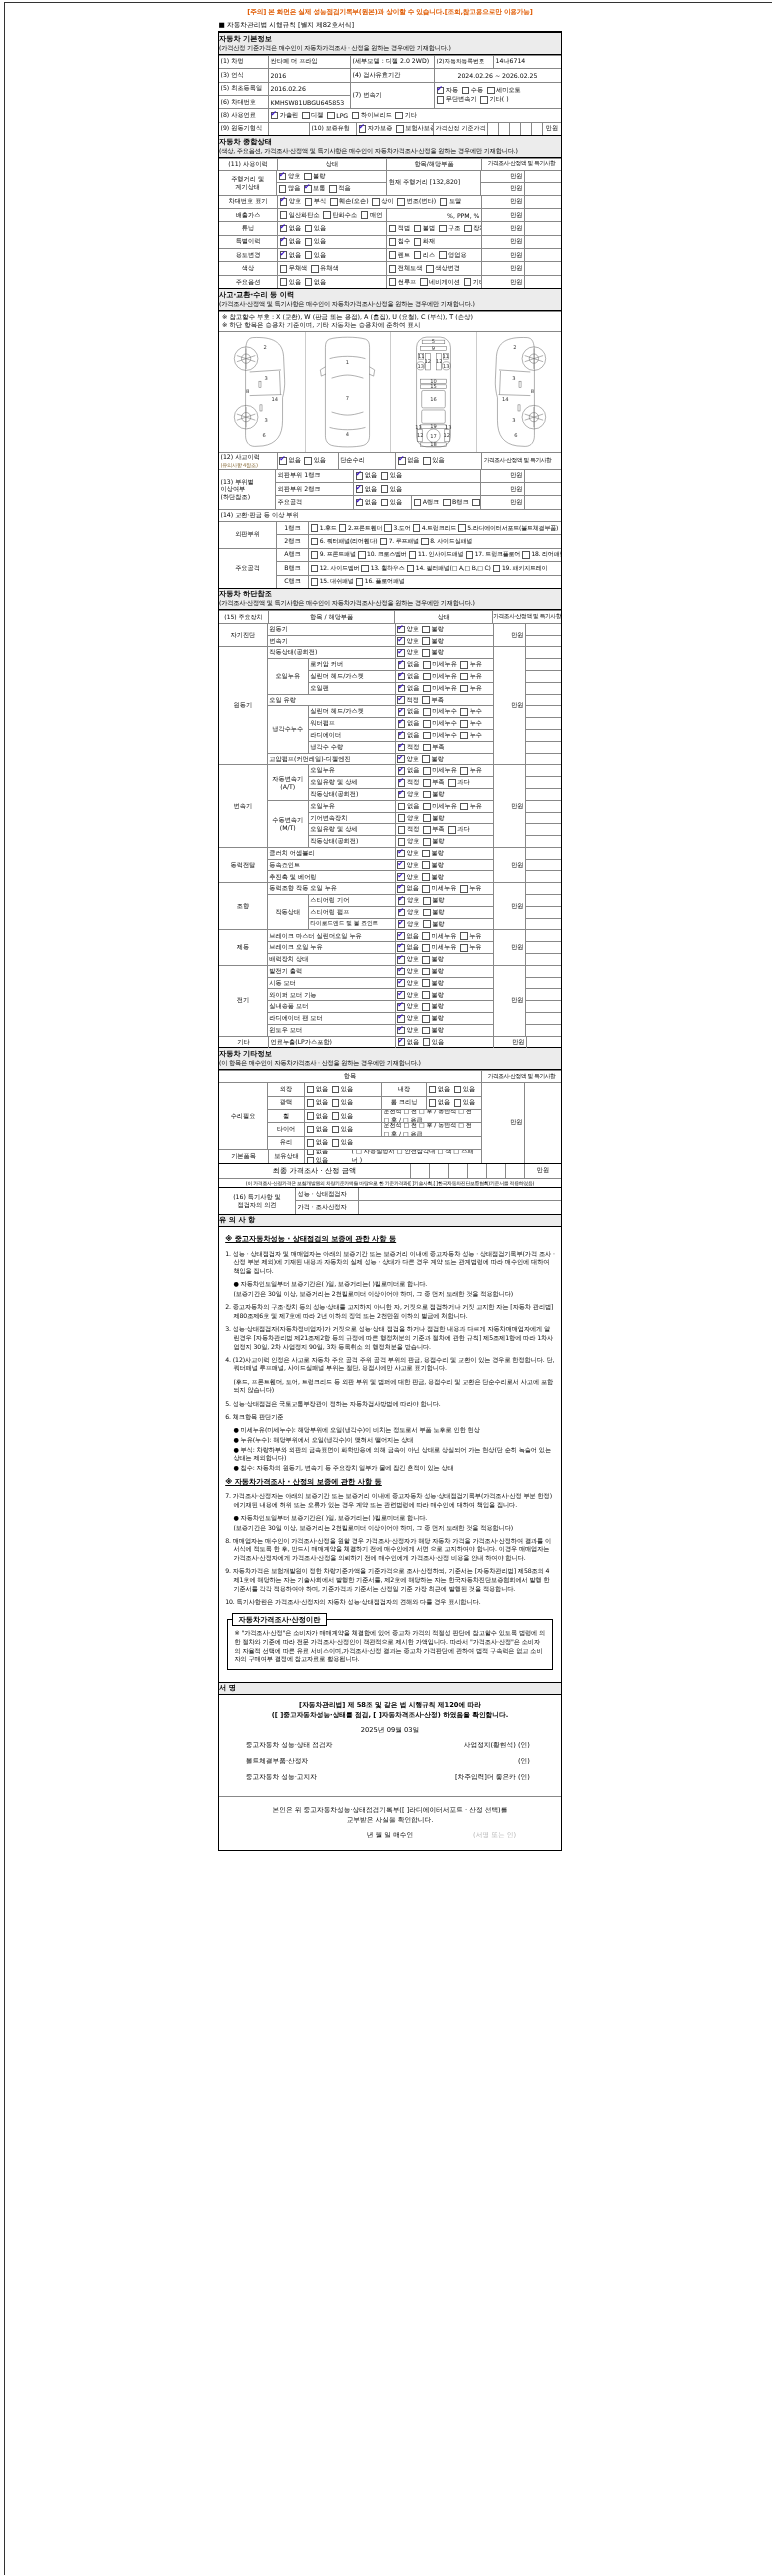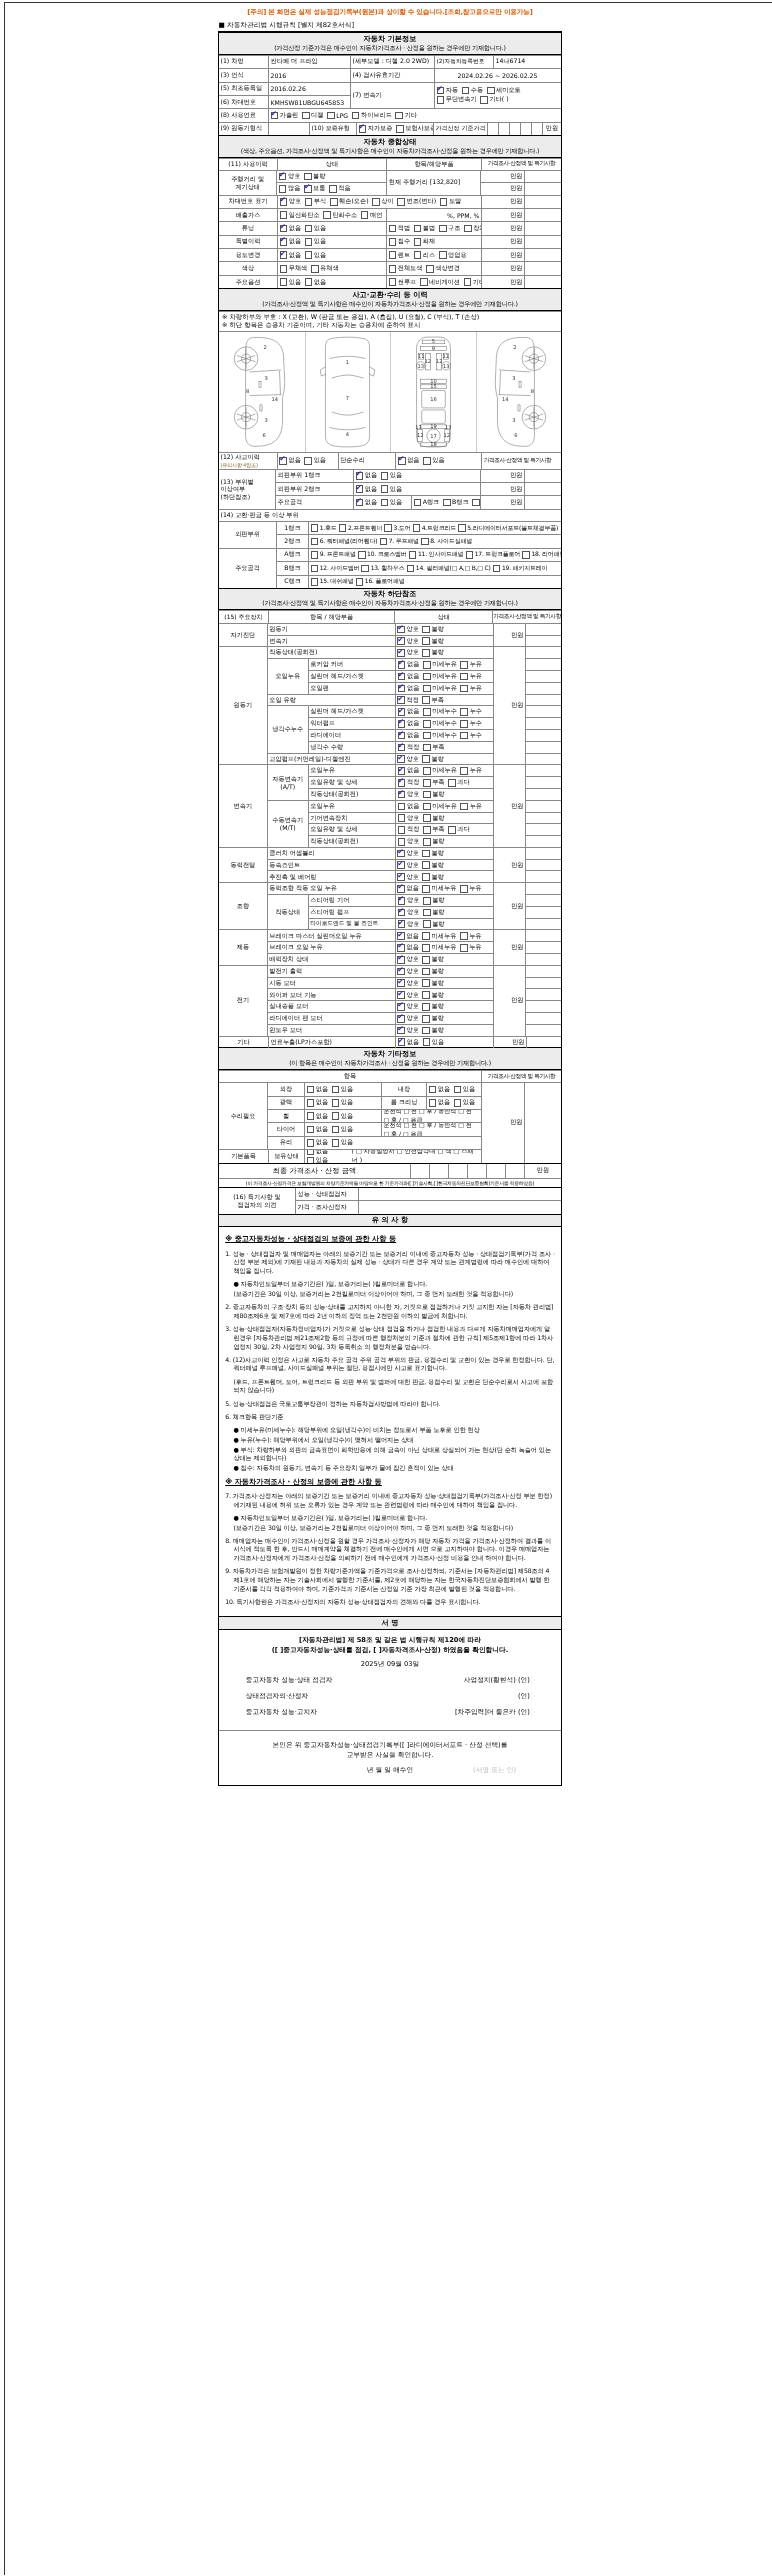--- a/index.html
+++ b/index.html
@@ -8,21 +8,21 @@
   .doc{position:absolute;left:218px;top:7.2px;width:344px;}
   .warn{color:var(--warning,#e05a00);font-weight:bold;font-size:6.7px;text-align:center;margin:1px 0 4.1px;letter-spacing:-0.2px;}
   .formref{font-size:6.7px;margin:0 0 1px 0.5px;}
   .docframe{border:1px solid #000;background:#fff;}
   .titleblock{padding:1px 3.1px 1.5px;text-align:center;}
   .title{font-size:8.8px;font-weight:bold;letter-spacing:0.5px;}
   .subtitle{font-size:7.2px;font-weight:bold;}
   .docnoline{display:flex;align-items:baseline;margin-top:0.5px;text-align:left;}
   .docno{font-size:6.7px;margin-right:4.1px;white-space:nowrap;}
   .docnote{color:var(--warning,#e05a00);font-size:6.2px;letter-spacing:-0.3px;}
-  .secbar{background:#ececec;border-top:1.5px solid #000;border-bottom:1.5px solid #000;text-align:center;padding:0.5px 0 1px;}
+  .secbar{background:#ececec;border-top:1.5px solid #000;border-bottom:1.5px solid #000;text-align:left;padding:0.5px 0 1px;}
   .secbar .st{font-weight:bold;font-size:7.2px;}
   .secbar .sn{font-size:6.2px;letter-spacing:-0.2px;}
   .tr{display:flex;border-top:0.5px solid #888;align-items:stretch;}
   .tbl > .tr:first-child{border-top:none;}
   .stack{display:flex;flex-direction:column;}
   .stack > .tr:first-child{border-top:none;}
   .tr > .stack:not(:first-child){border-left:0.5px solid #888;}
   .c{border-left:0.5px solid #888;padding:0 1.5px;display:flex;align-items:center;box-sizing:border-box;font-size:6.2px;min-height:11.3px;overflow:hidden;}
   .tr > .c:first-child{border-left:none;}
   .stack .tr > .c:first-child{border-left:none;}
@@ -422,21 +422,21 @@
         </div>
       <div class="c cr" style="width:43px">만원</div>
       <div class="c" style="width:37px"></div>
     </div>
 
     <div class="secbar">
       <div class="st">사고·교환·수리 등 이력</div>
       <div class="sn">(가격조사·산정액 및 특기사항은 매수인이 자동차가격조사·산정을 원하는 경우에만 기재합니다.)</div>
     </div>
     <div class="legend">
-      <div>※ 차량하부와 부호 : X (교환), W (판금 또는 용접), A (흠집), U (요철), C (부식), T (손상)</div>
+      <div>※ 참고할수 부호 : X (교환), W (판금 또는 용접), A (흠집), U (요철), C (부식), T (손상)</div>
       <div>※ 하단 항목은 승용차 기준이며, 기타 자동차는 승용차에 준하여 표시</div>
     </div>
     <div class="dgrow">
       <div class="dgc">
         <svg width="77" height="114" viewBox="0 0 150 222">
           <path d="M58,5 C98,3 116,14 118,42 L120,86 C121,98 119,112 116,122 L116,166 C116,196 104,212 78,216 L62,217 C50,217 44,208 44,196 L44,34 C44,14 48,6 58,5 Z"></path>
           <circle cx="45" cy="46" r="23"></circle>
             <circle cx="45" cy="46" r="9"></circle>
           <line x1="45" y1="26" x2="45" y2="66"></line>
             <line x1="27" y1="40" x2="63" y2="52"></line>
@@ -1661,37 +1661,41 @@
       <div class="nb">● 누유(누수): 해당부위에서 오일(냉각수)이 맺혀서 떨어지는 상태</div>
       <div class="nb">● 부식: 차량하부와 외판의 금속표면이 화학반응에 의해 금속이 아닌 상태로 상실되어 가는 현상(단 순히 녹슬어 있는 상태는 제외합니다)</div>
       <div class="nb">● 침수: 자동차의 원동기, 변속기 등 주요장치 일부가 물에 잠긴 흔적이 있는 상태</div>
       <div class="nh">※ 자동차가격조사 · 산정의 보증에 관한 사항 등</div>
       <div class="np">7. 가격조사·산정자는 아래의 보증기간 또는 보증거리 이내에 중고자동차 성능·상태점검기록부(가격조사·산정 부분 한정)에기재된 내용에 허위 또는 오류가 있는 경우 계약 또는 관련법령에 따라 매수인에 대하여 책임을 집니다.</div>
       <div class="nb">● 자동차인도일부터 보증기간은( )일, 보증거리는( )킬로미터로 합니다.</div>
       <div class="nb">(보증기간은 30일 이상, 보증거리는 2천킬로미터 이상이어야 하며, 그 중 먼저 도래한 것을 적용합니다)</div>
       <div class="np">8. 매매업자는 매수인이 가격조사·산정을 원할 경우 가격조사·산정자가 해당 자동차 가격을 가격조사·산정하여 결과를 이 서식에 적도록 한 후, 반드시 매매계약을 체결하기 전에 매수인에게 서면 으로 고지하여야 합니다. 이경우 매매업자는 가격조사·산정자에게 가격조사·산정을 의뢰하기 전에 매수인에게 가격조사·산정 비용을 안내 하여야 합니다.</div>
       <div class="np">9. 자동차가격은 보험개발원이 정한 차량기준가액을 기준가격으로 조사·산정하되, 기준서는 [자동차관리법] 제58조의 4제1호에 해당하는 자는 기술사회에서 발행한 기준서를, 제2호에 해당하는 자는 한국자동차진단보증협회에서 발행 한 기준서를 각각 적용하여야 하며, 기준가격과 기준서는 산정일 기준 가장 최근에 발행된 것을 적용합니다.</div>
       <div class="np">10. 특기사항란은 가격조사·산정자의 자동차 성능·상태점검자의 견해와 다를 경우 표시합니다.</div>
+      <div class="defbox">
+        <span class="bt">자동차가격조사·산정이란</span>
+        <div style="letter-spacing:-0.1px;">※ "가격조사·산정"은 소비자가 매매계약을 체결함에 있어 중고차 가격의 적절성 판단에 참고할수 있도록 법령에 의한 절차와 기준에 따라 전문 가격조사·산정인이 객관적으로 제시한 가액입니다. 따라서 "가격조사·산정"은 소비자의 자율적 선택에 따른 유료 서비스이며,가격조사·산정 결과는 중고차 가격판단에 관하여 법적 구속력은 없고 소비자의 구매여부 결정에 참고자료로 활용됩니다.</div>
+      </div>
     </div>
 
     <div class="secbar">
       <div class="st">서        명</div>
     </div>
     <div class="signwrap">
       <div class="sigconfirm">
         <div>[자동차관리법] 제 58조 및 같은 법 시행규칙 제120에 따라</div>
         <div>([ ]중고자동차성능·상태를 점검, [ ]자동차격조사·산정) 하였음을 확인합니다.</div>
       </div>
       <div class="sigdate">2025년 09월 03일</div>
       <div class="sigrow">
         <span>중고자동차 성능·상태 점검자</span>
         <span>사업정지(황현석)  (인)</span>
       </div>
       <div class="sigrow">
-        <span>상태점검자의·산정자</span>
+        <span>볼트체결부품·산정자</span>
         <span>(인)</span>
       </div>
       <div class="sigrow">
         <span>중고자동차 성능·고지자</span>
         <span>[차주입력]더 좋은카  (인)</span>
       </div>
     </div>
     <div class="receipt">
       <div class="b">
         <div>본인은 위 중고자동차성능·상태점검기록부([ ]라디에이터서포트 · 산정 선택)를</div>

